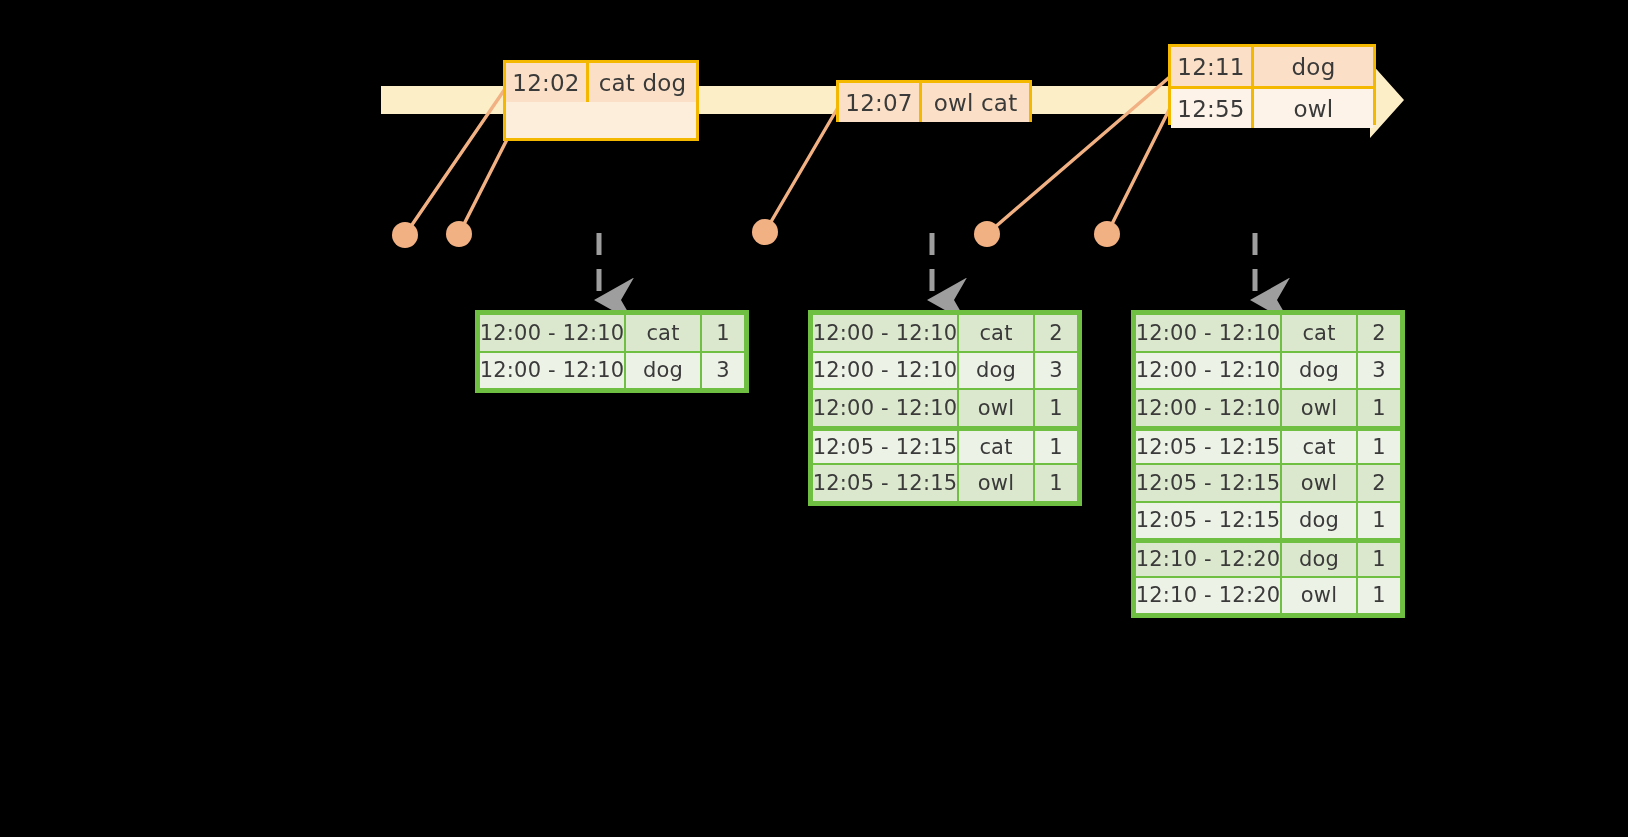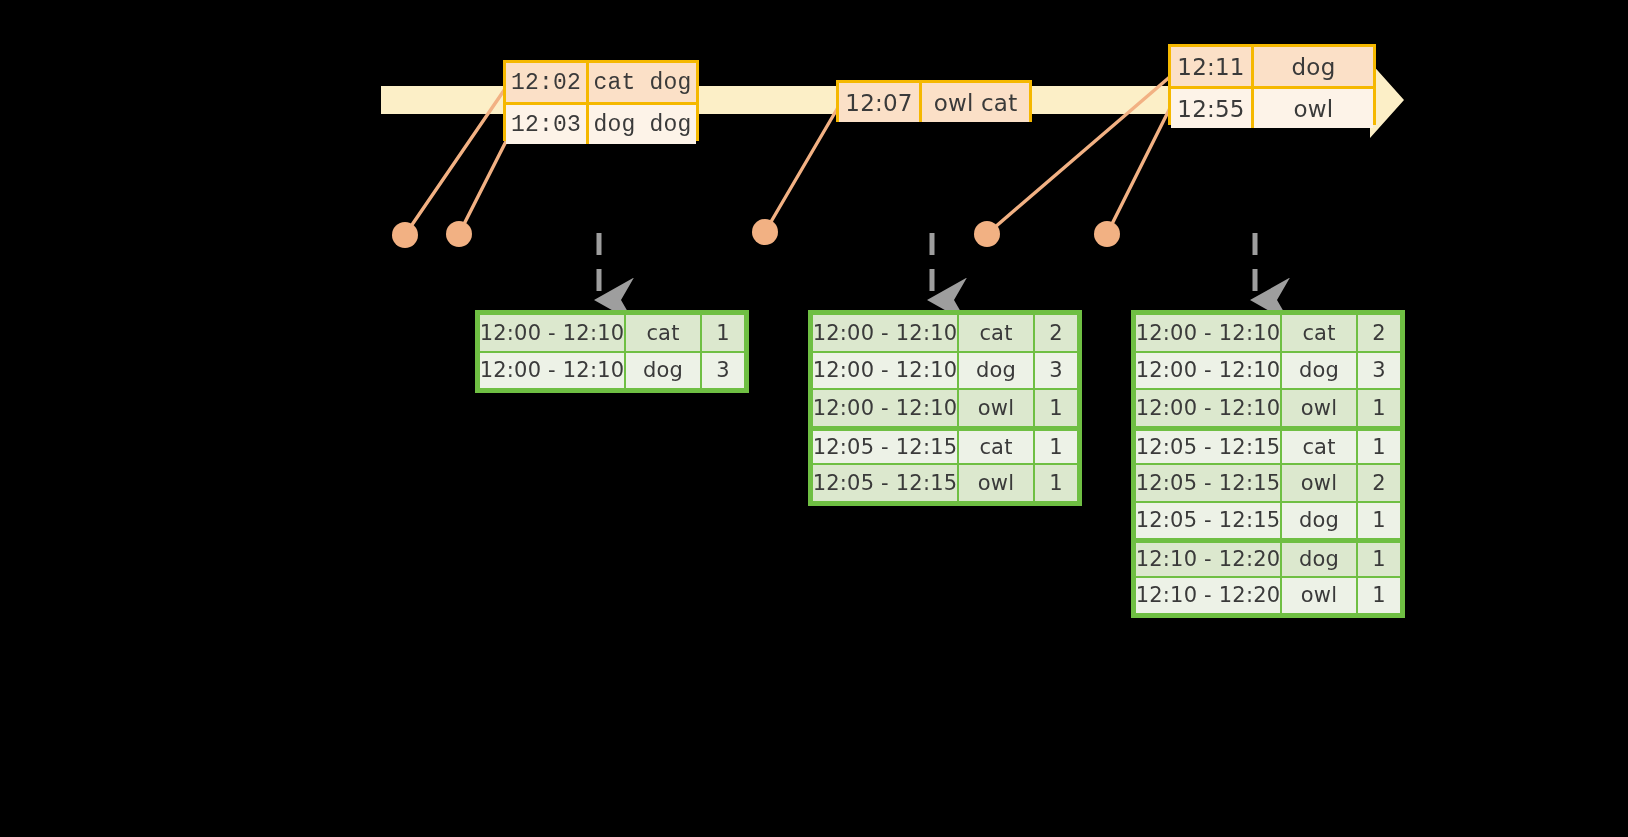--- a/index.html
+++ b/index.html
@@ -115,28 +115,24 @@
       <circle cx="1107" cy="234" r="13"></circle>
     </g>
 
     <g stroke="#9E9E9E" stroke-width="5" fill="none" stroke-dasharray="22 14">
       <line x1="599" y1="233" x2="599" y2="300" marker-end="url(#dash-head)"></line>
       <line x1="932" y1="233" x2="932" y2="300" marker-end="url(#dash-head)"></line>
       <line x1="1255" y1="233" x2="1255" y2="300" marker-end="url(#dash-head)"></line>
     </g>
   </svg>
 
-  <div class="event-box" style="left:503px; top:60px; width:196px; height:81px;font-family:Liberation Mono, monospace;">
+  <div class="event-box" style="left:503px; top:60px; width:196px; height:81px;">
     <div class="event-row shade">
       <div class="ev-cell ev-time">12:02</div>
       <div class="ev-cell ev-words">cat dog</div>
-    </div>
-    <div class="event-row light">
-      <div class="ev-cell ev-time">12:03</div>
-      <div class="ev-cell ev-words">dog dog</div>
     </div>
   </div>
 
   <div class="event-box" style="left:836px; top:80px; width:196px; height:42px;">
     <div class="event-row shade">
       <div class="ev-cell ev-time">12:07</div>
       <div class="ev-cell ev-words">owl cat</div>
     </div>
   </div>
 

